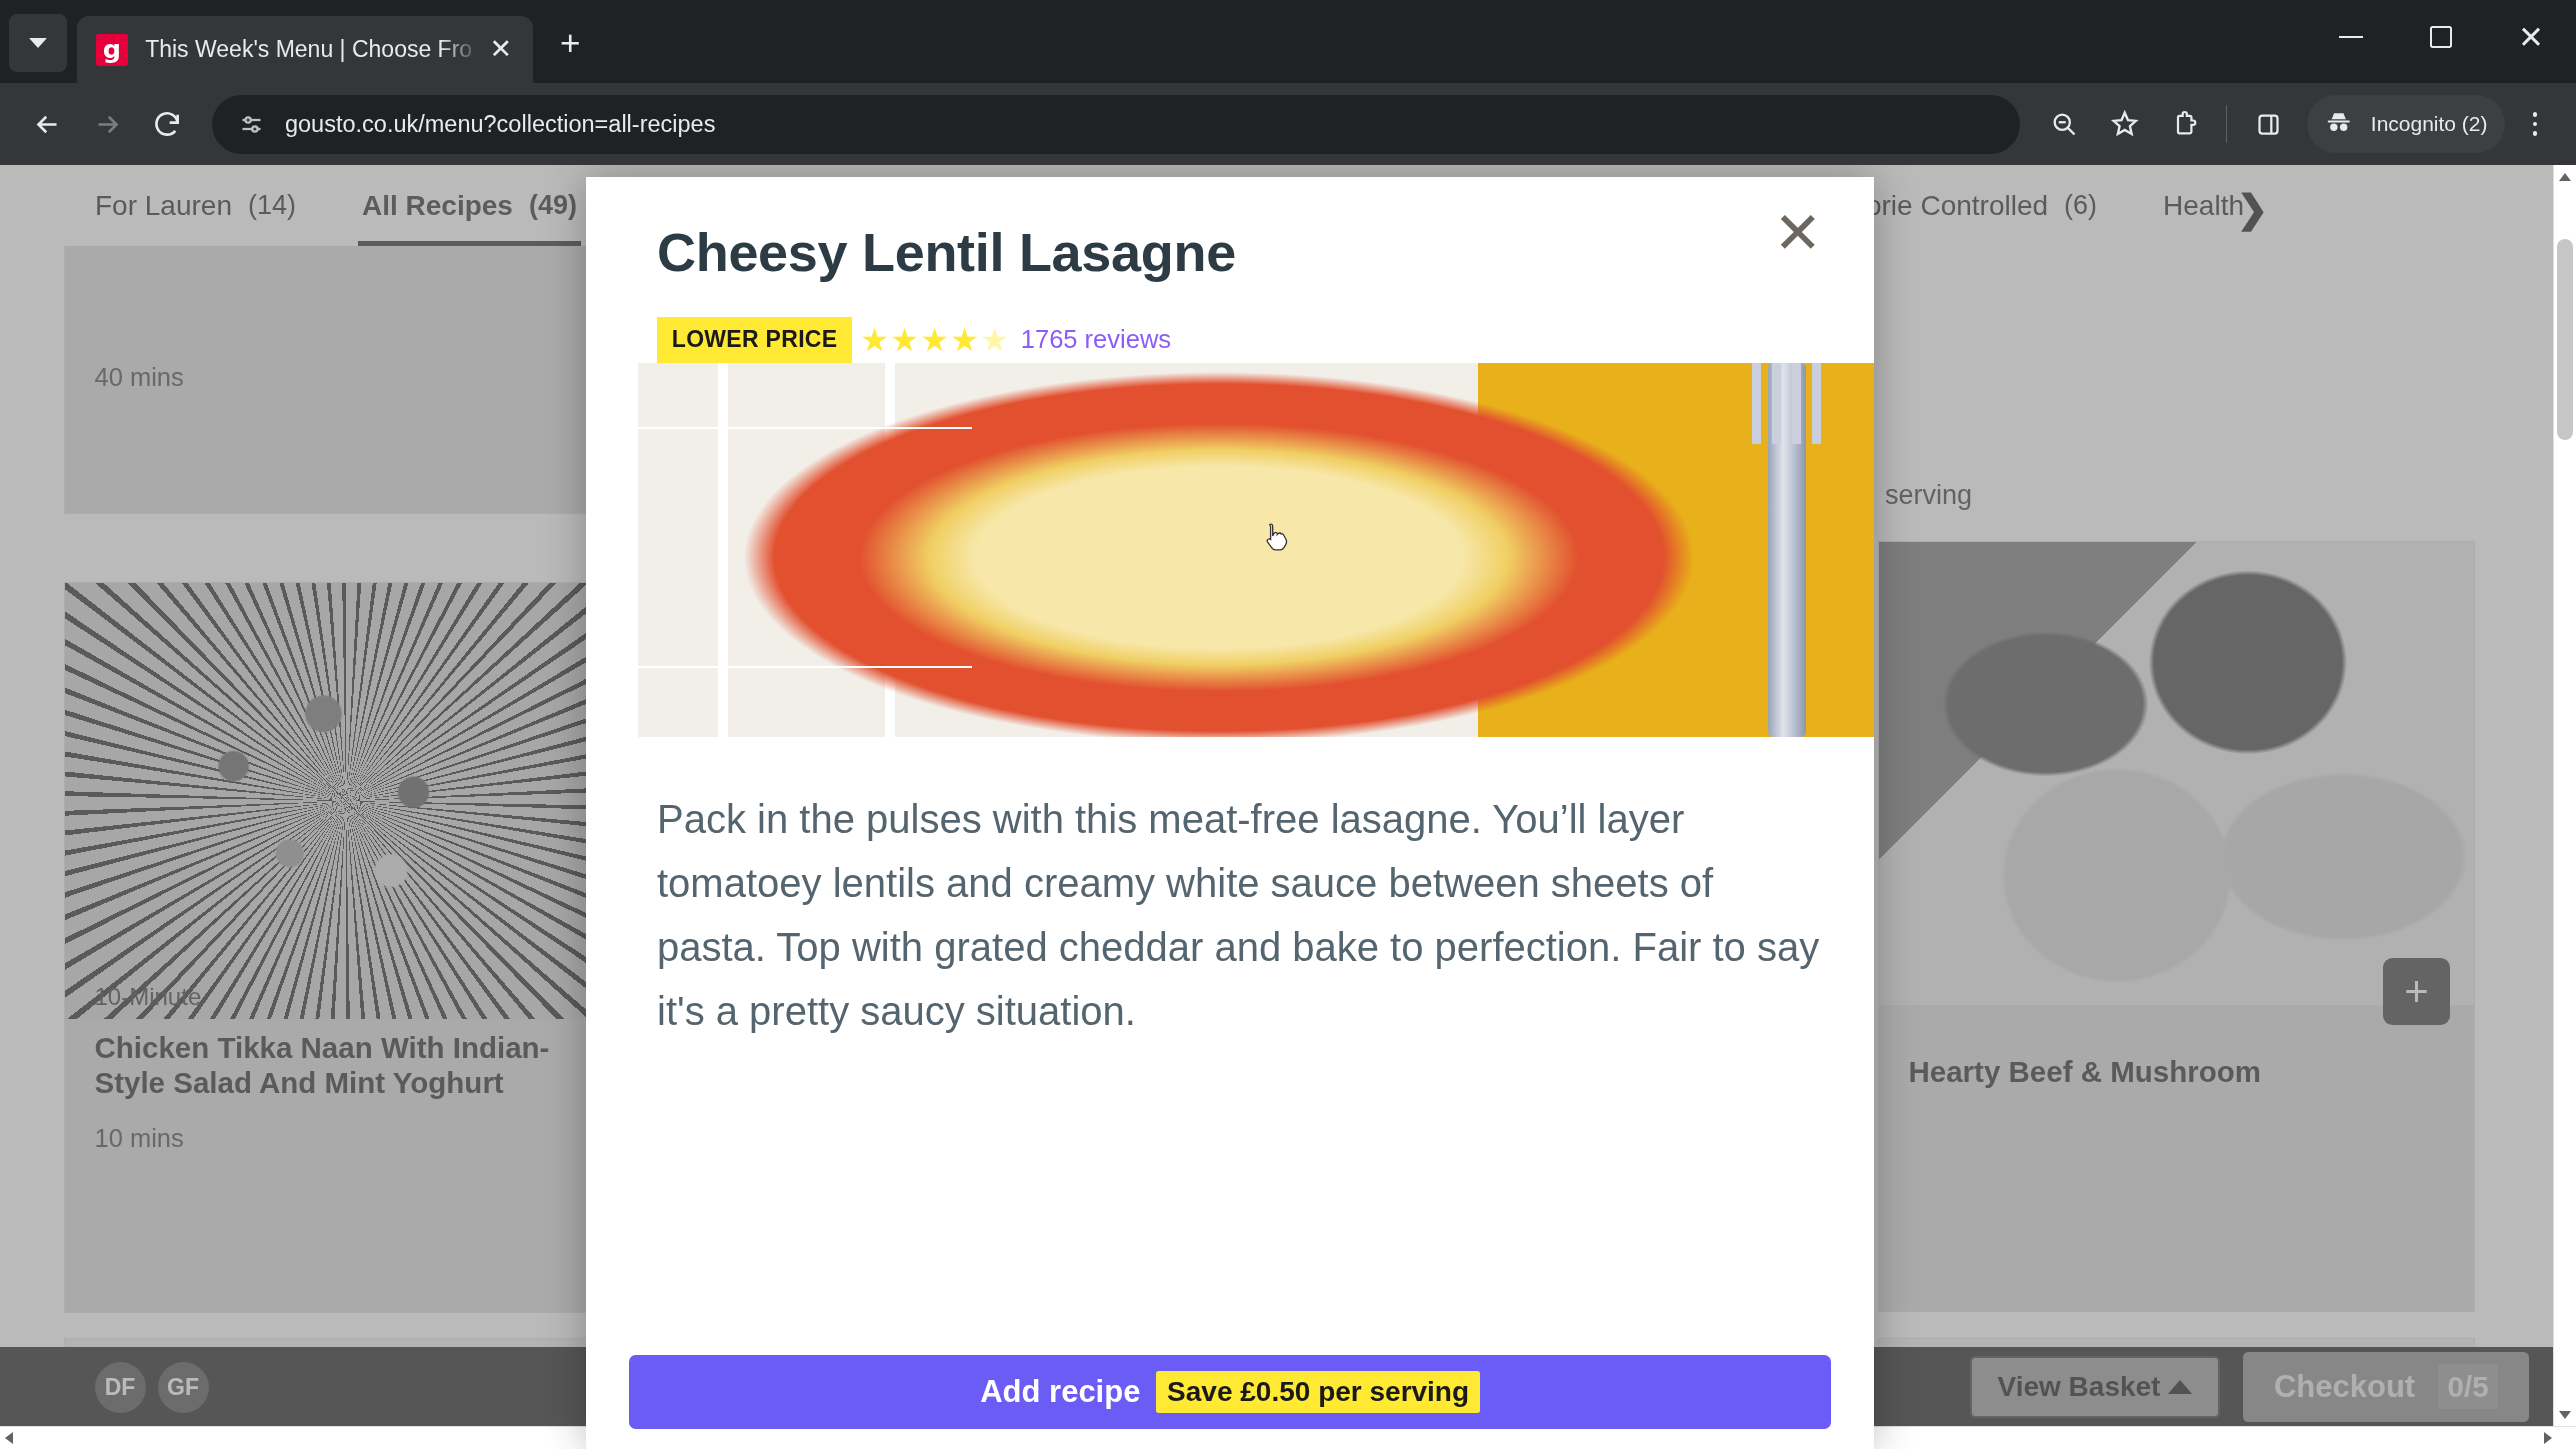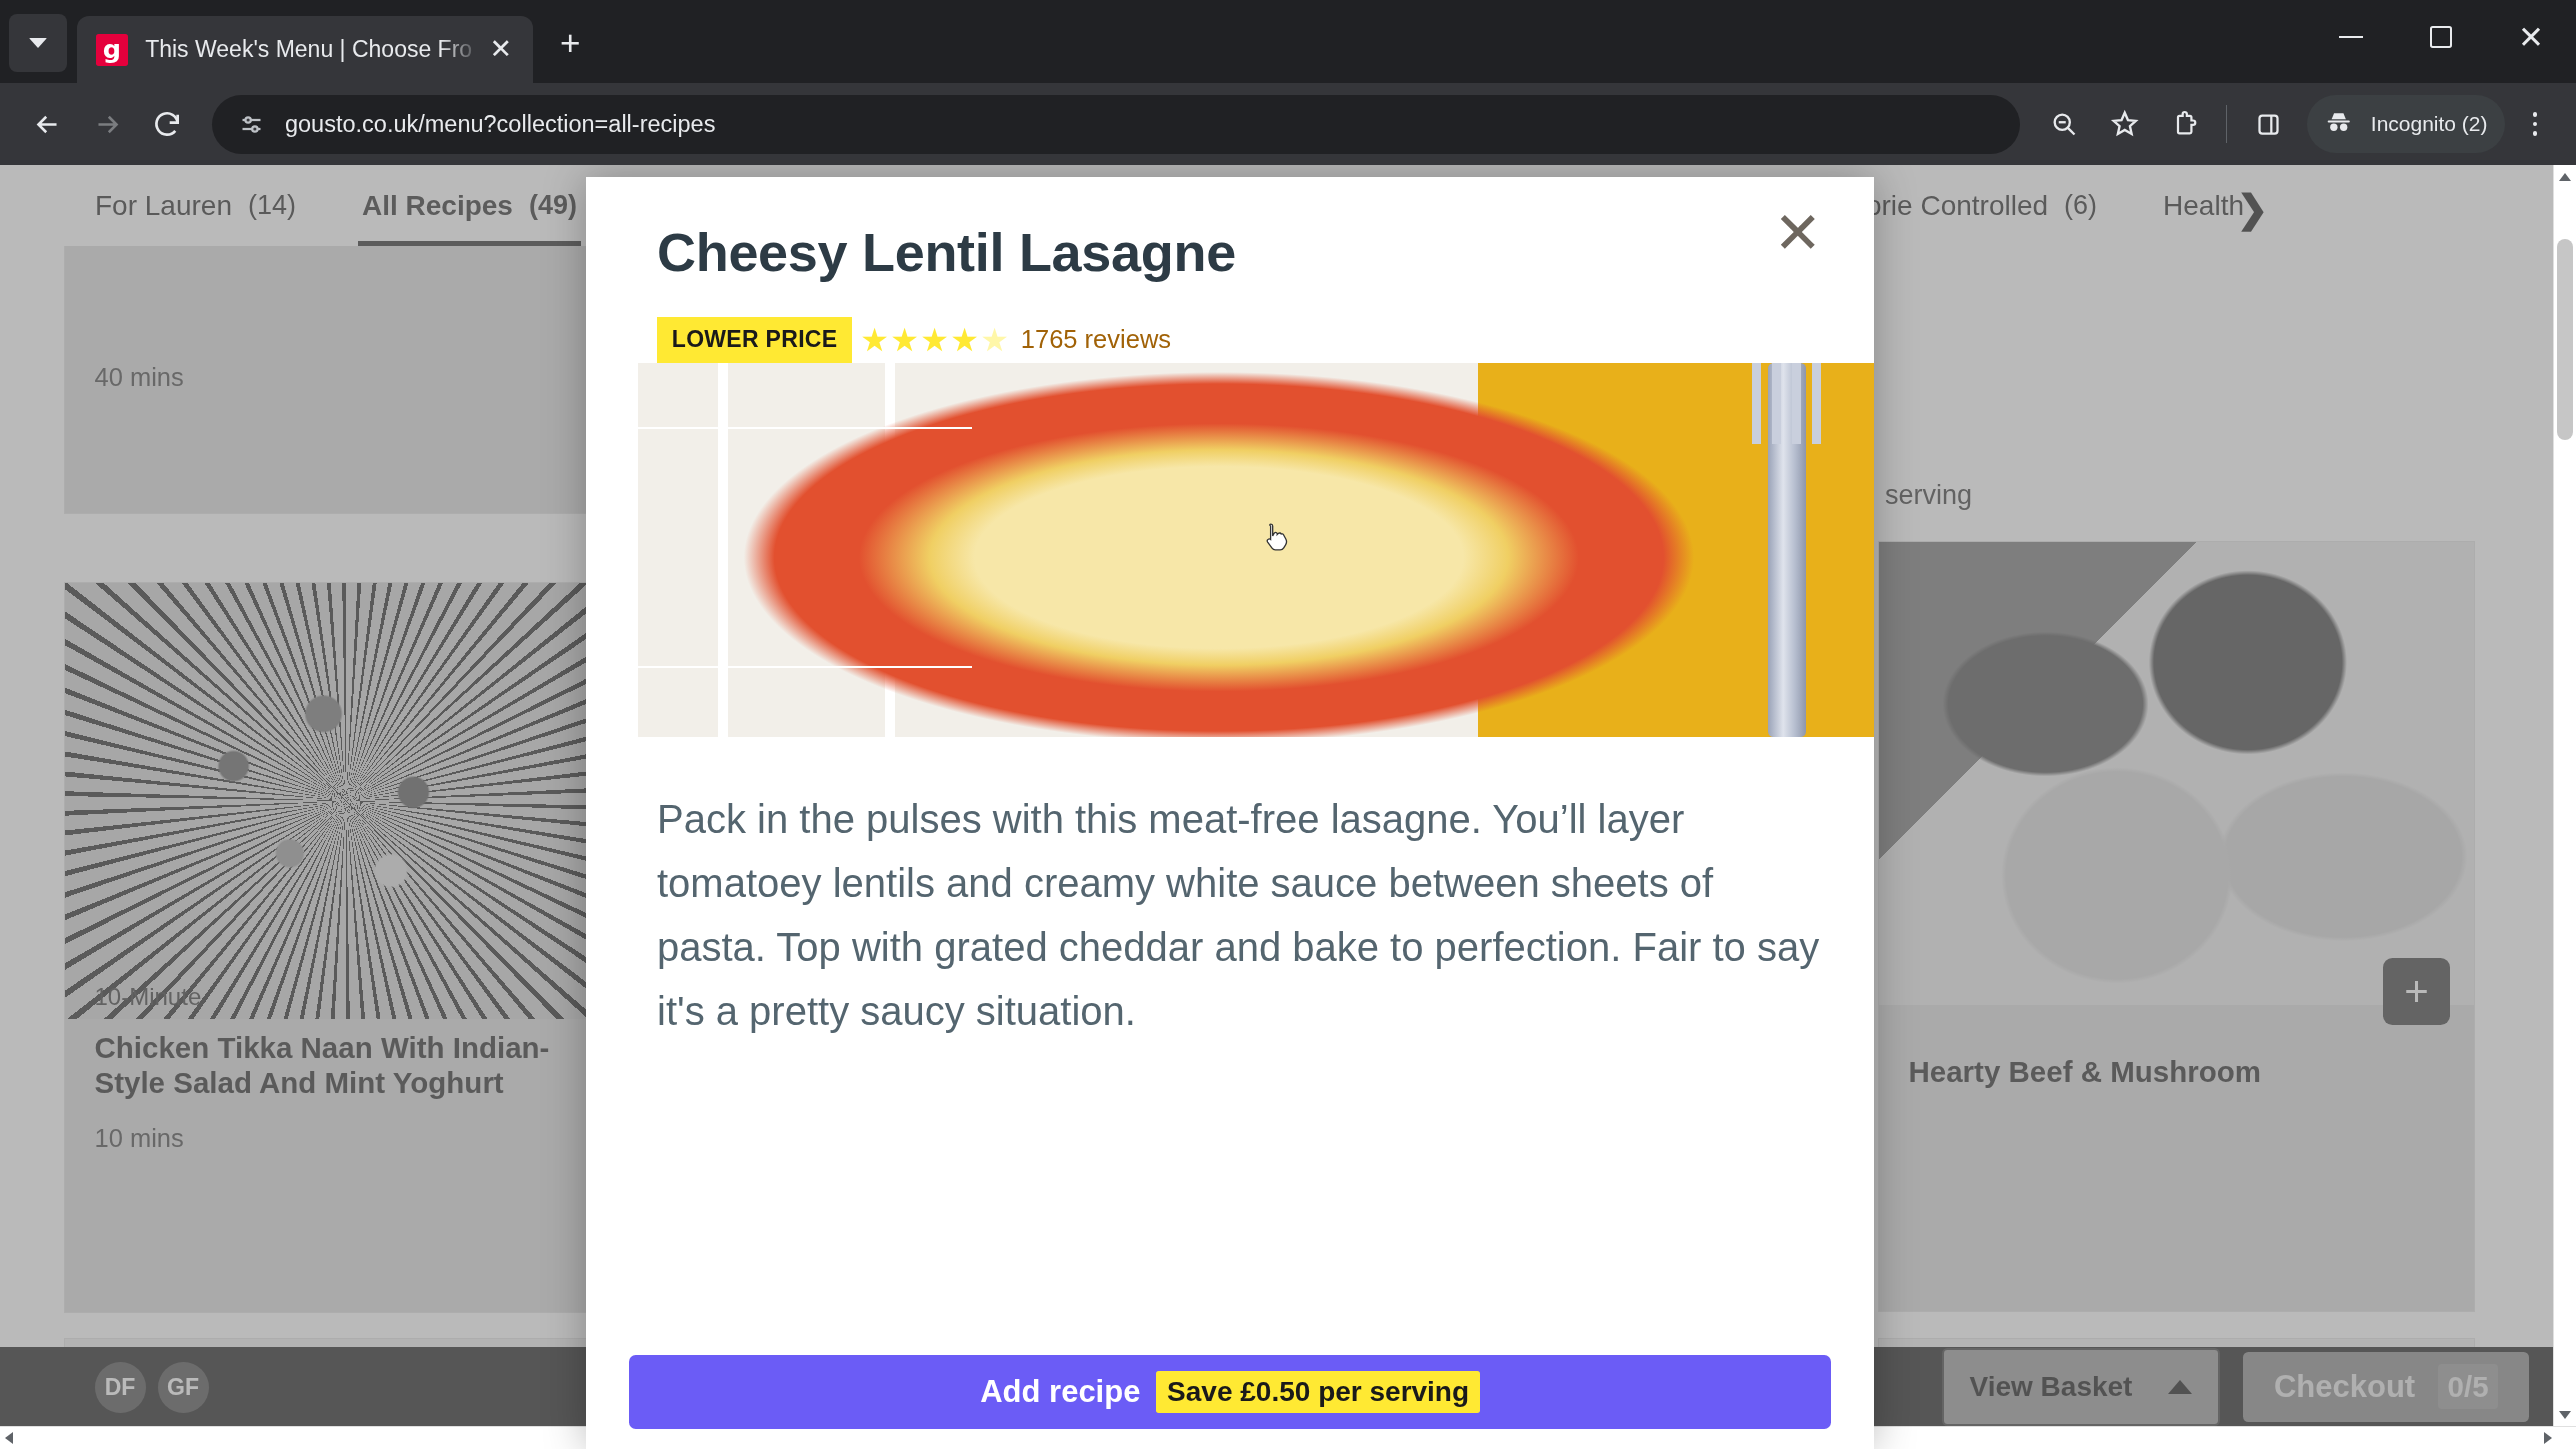--- a/index.html
+++ b/index.html
@@ -221,22 +221,22 @@
       linear-gradient(200deg, #f4f2ec 0 55%, #1b3d8f 55% 62%, #f4f2ec 62% 100%);
   }
 
   
   .basket-bar {
     position: absolute; left: 0; right: 0; bottom: 23px; height: 79px;
     background: #1f2329; display: flex; align-items: center;
     justify-content: flex-end; padding-right: 47px; gap: 0; z-index: 2;
   }
   .view-basket {
-    height: 78px; background: #22c55e; color: #1a1a1a;
-    display: flex; align-items: center; gap: 36px;
+    height: 62px; background: #22c55e; color: #1a1a1a;
+    display: flex; align-items: center; gap: 8px;
     padding: 0 25.5px; font-size: 28px; font-weight: 700;
     border: 2px solid #4b2fd6; border-radius: 5.4px;
   }
   .chev-up {
     width: 0; height: 0;
     border-left: 12.7px solid transparent;
     border-right: 12.7px solid transparent;
     border-bottom: 14.8px solid #1a1a1a;
   }
   .checkout-btn {
@@ -295,21 +295,21 @@
     display: flex; align-items: center; gap: 0; padding: 34px 0 0 71px;
   }
   .lower-price {
     background: #ffe933; color: #1a1a1a;
     font-size: 23px; font-weight: 700; letter-spacing: 0.3px;
     padding: 9.4px 14.8px;
   }
   .stars { display: flex; gap: 1.3px; margin-left: 8px; font-size: 32px; line-height: 1; }
   .star-full { color: #ffe933; }
   .star-empty { color: #fff7a8; }
-  .reviews { margin-left: 12px; font-size: 25.5px; color: #a16207; }
+  .reviews { margin-left: 12px; font-size: 25.5px; color: #8b5cf6; }
   .modal-hero {
     position: absolute; top: 186px; left: 52px; right: 0; height: 374px;
     overflow: hidden;
   }
   .hero-art {
     position: absolute; inset: 0;
     background:
       radial-gradient(ellipse 52% 64% at 47% 52%, #f7e7a8 0 38%, #f0cf63 45%, transparent 56%),
       radial-gradient(ellipse 62% 80% at 47% 52%, #e2502f 0 58%, transparent 62%),
       linear-gradient(90deg,

